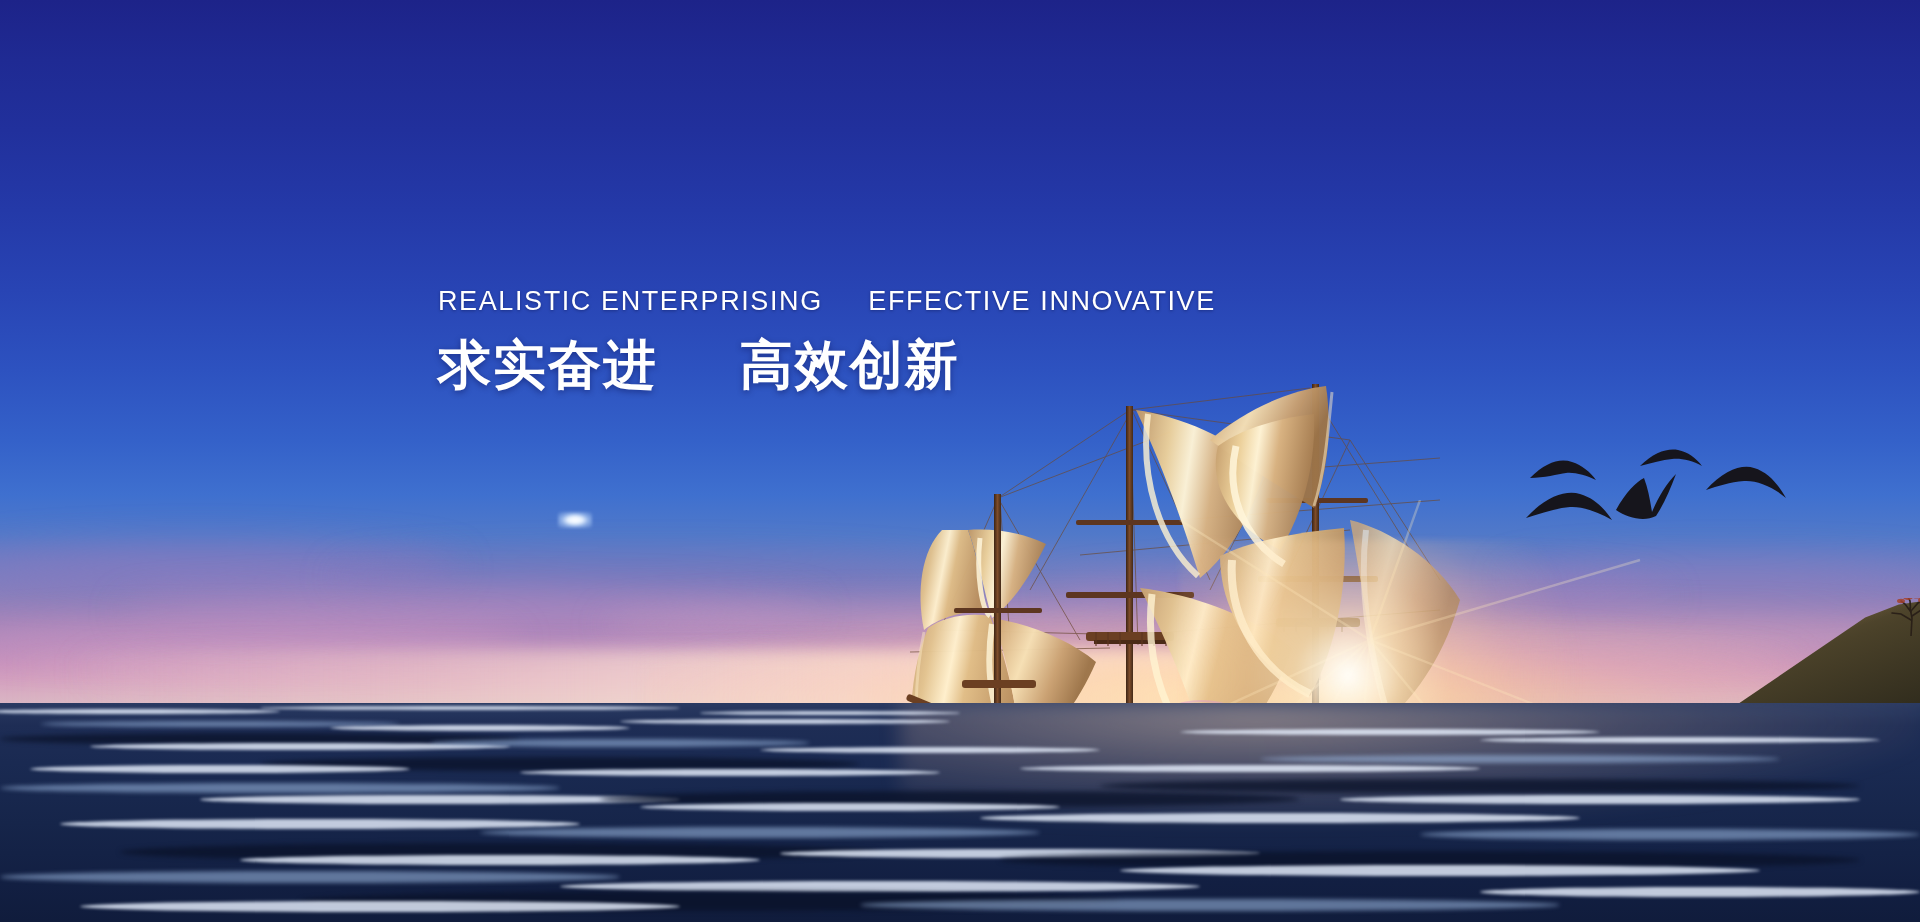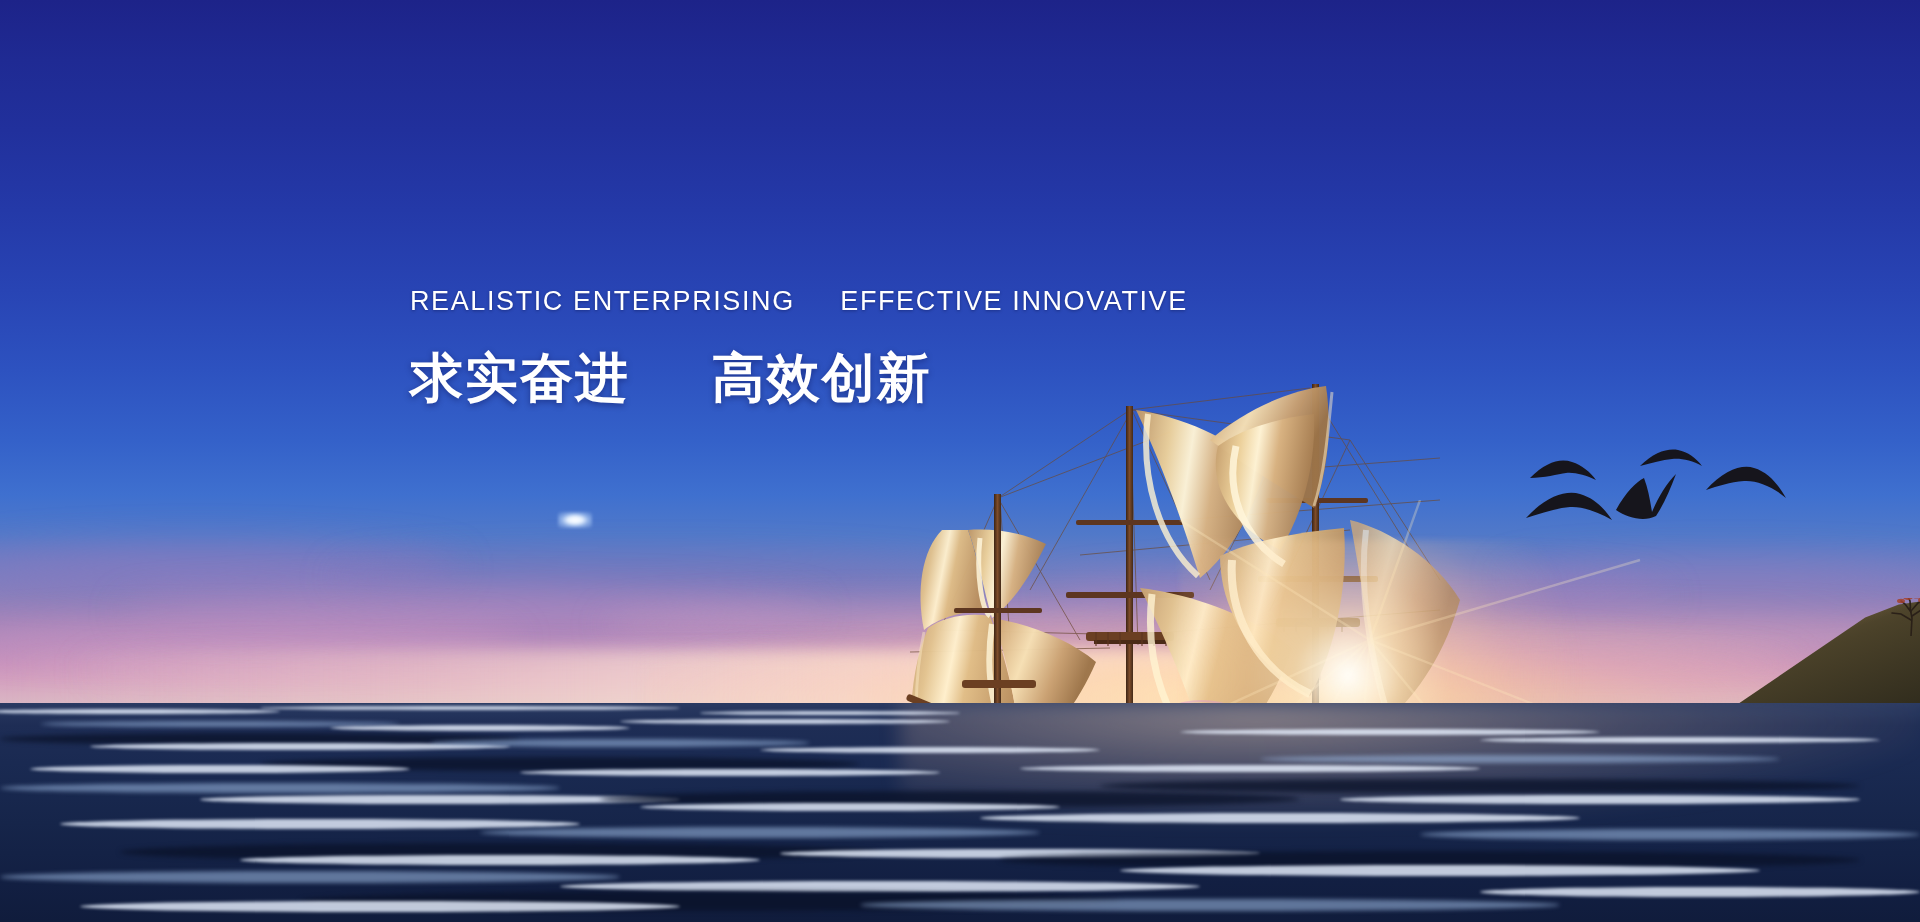--- a/index.html
+++ b/index.html
@@ -123,33 +123,33 @@
   .flare{position:absolute;border-radius:50%;pointer-events:none;}
   .f1{left:1155px;top:720px;width:108px;height:108px;border:3px solid rgba(255,225,120,.55);background:radial-gradient(circle,rgba(255,235,150,.30) 0%,rgba(255,220,120,.10) 60%,rgba(255,220,120,0) 100%);}
   .f2{left:1112px;top:700px;width:175px;height:175px;border:2px solid rgba(220,150,210,.40);background:rgba(200,150,220,.05);}
   .f3{left:1185px;top:745px;width:46px;height:46px;background:radial-gradient(circle,rgba(255,255,255,.85) 0%,rgba(200,230,255,.45) 55%,rgba(190,220,255,0) 100%);}
   .f4{left:1395px;top:790px;width:70px;height:70px;border:2px solid rgba(190,160,220,.38);background:radial-gradient(circle,rgba(255,240,200,.18) 0%,rgba(255,230,180,0) 100%);}
 
   
   .birds{position:absolute; left:1520px; top:440px; width:300px; height:115px;}
 
   
-  .copy{position:absolute; left:410px; top:288px; width:900px;}
+  .copy{position:absolute; left:438px; top:288px; width:900px;}
   .tagline{
     font-family:"Liberation Sans", sans-serif;
     font-size:27px;
     letter-spacing:1.6px;
     color:#ffffff;
     font-weight:400;
     white-space:pre;
     line-height:1;
     text-shadow:0 1px 3px rgba(0,0,40,.35);
   }
   .headline{
-    margin-top:34px;
+    margin-top:21px;
     font-family:"DejaVu Sans", sans-serif;
     font-size:53px;
     font-weight:bold;
     color:#ffffff;
     letter-spacing:2px;
     white-space:pre;
     line-height:1.08;
     text-shadow:0 2px 6px rgba(0,0,60,.40);
   }
 </style>

